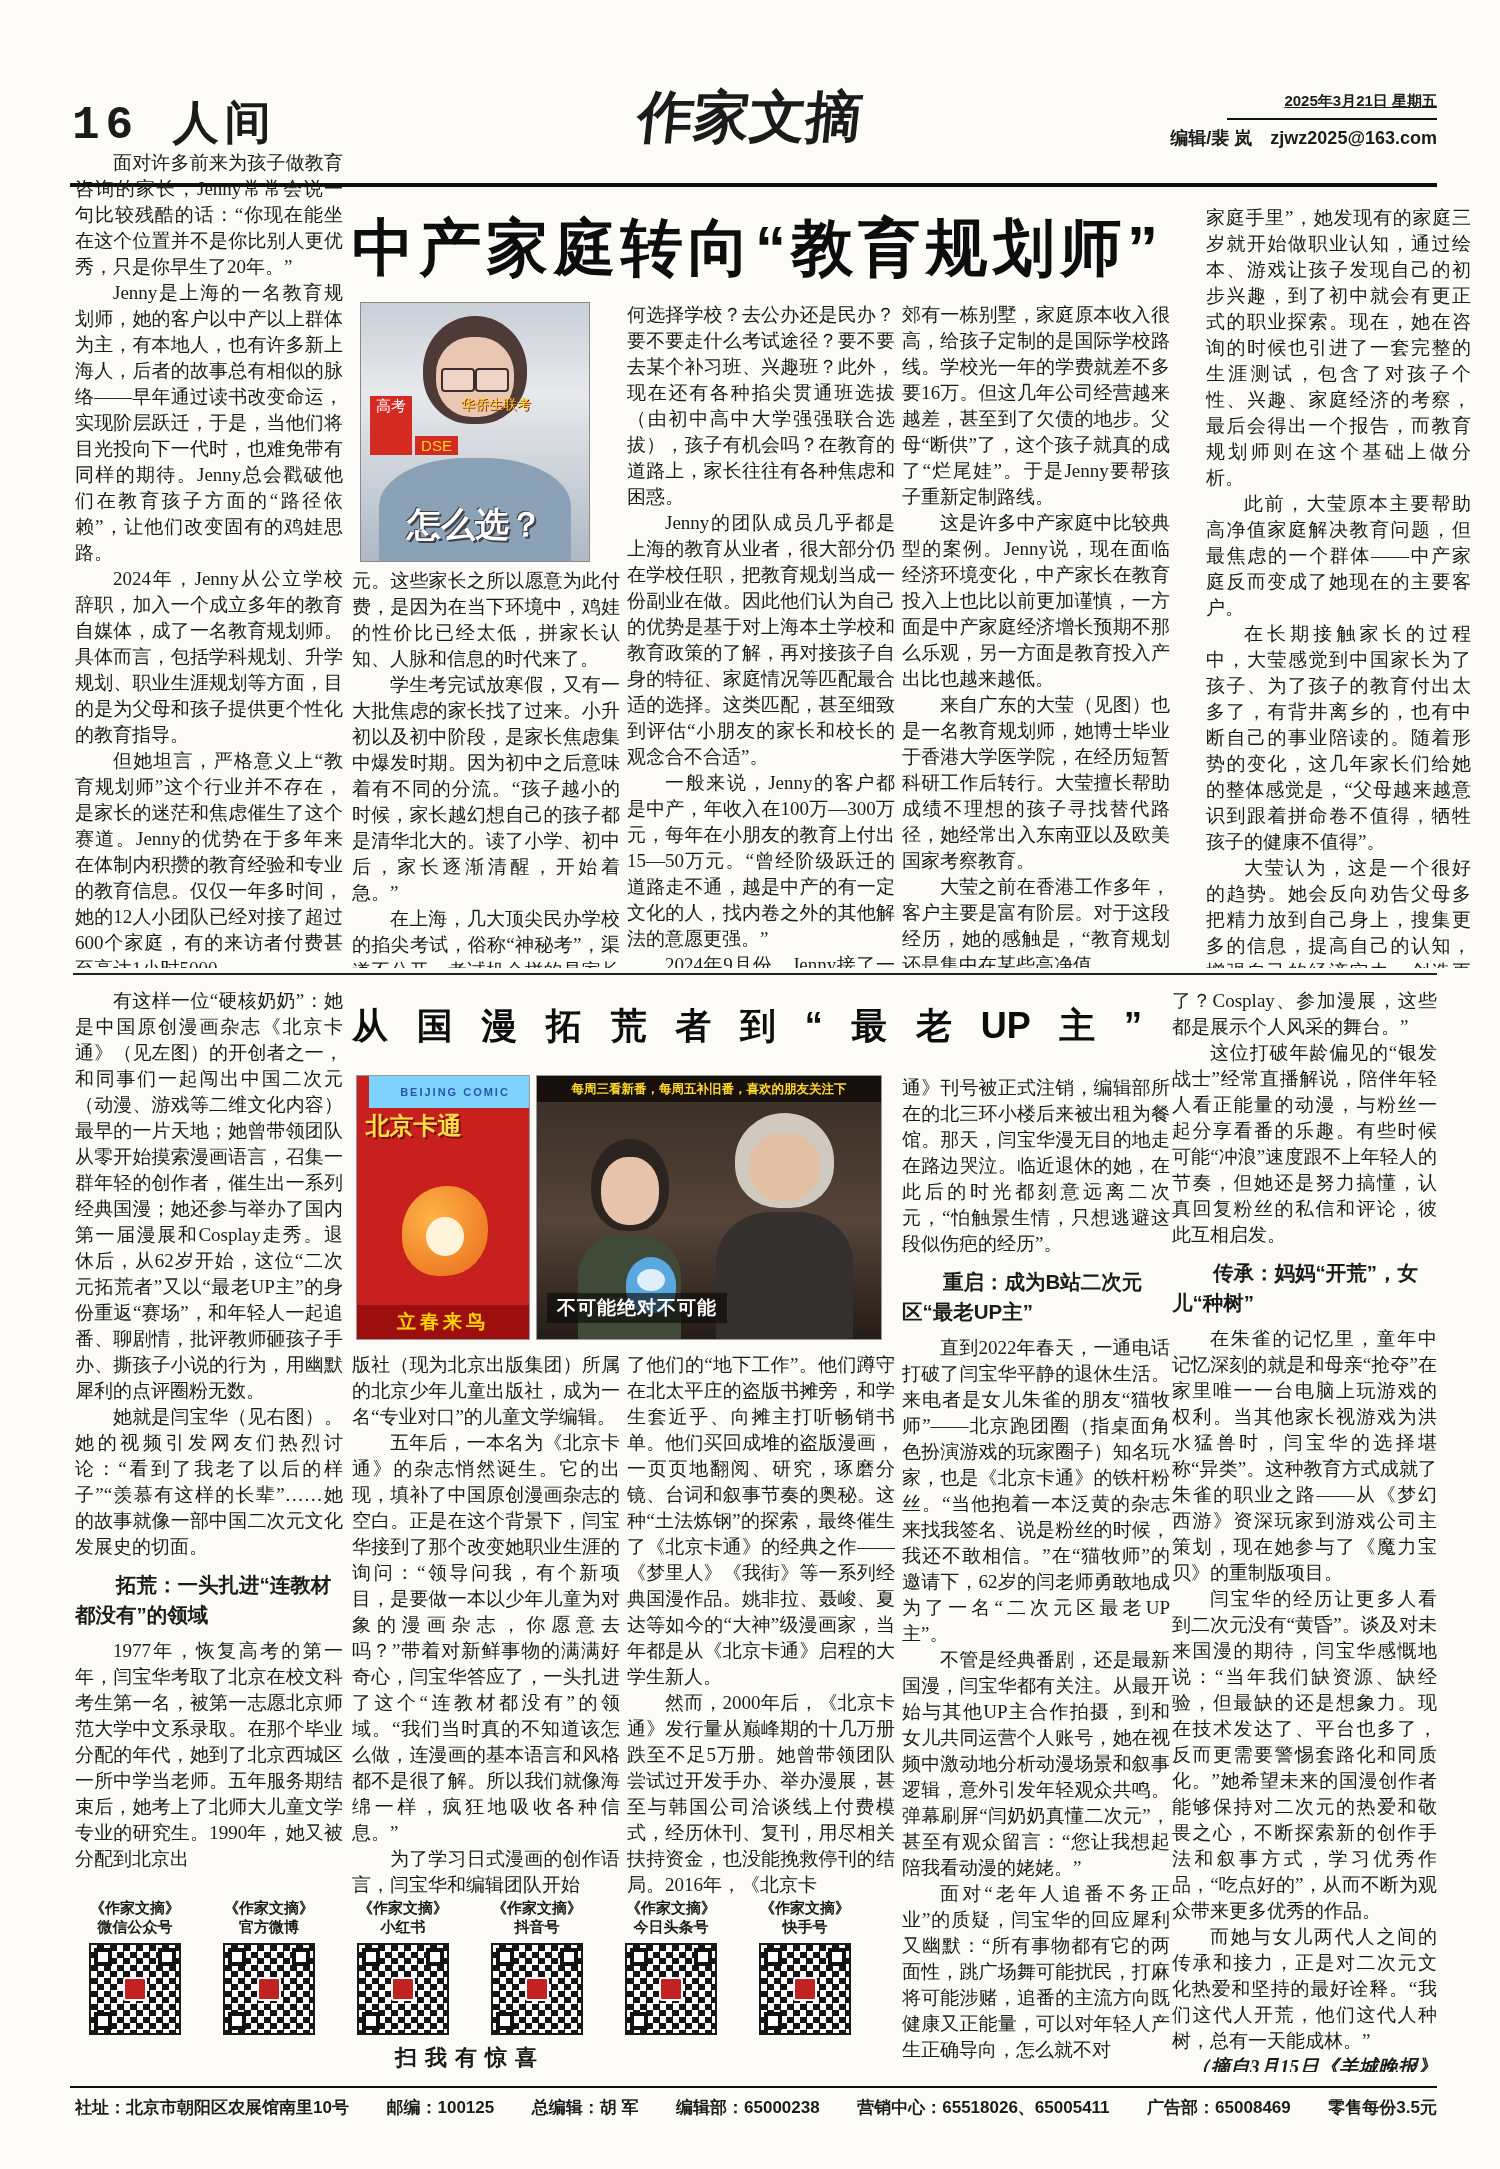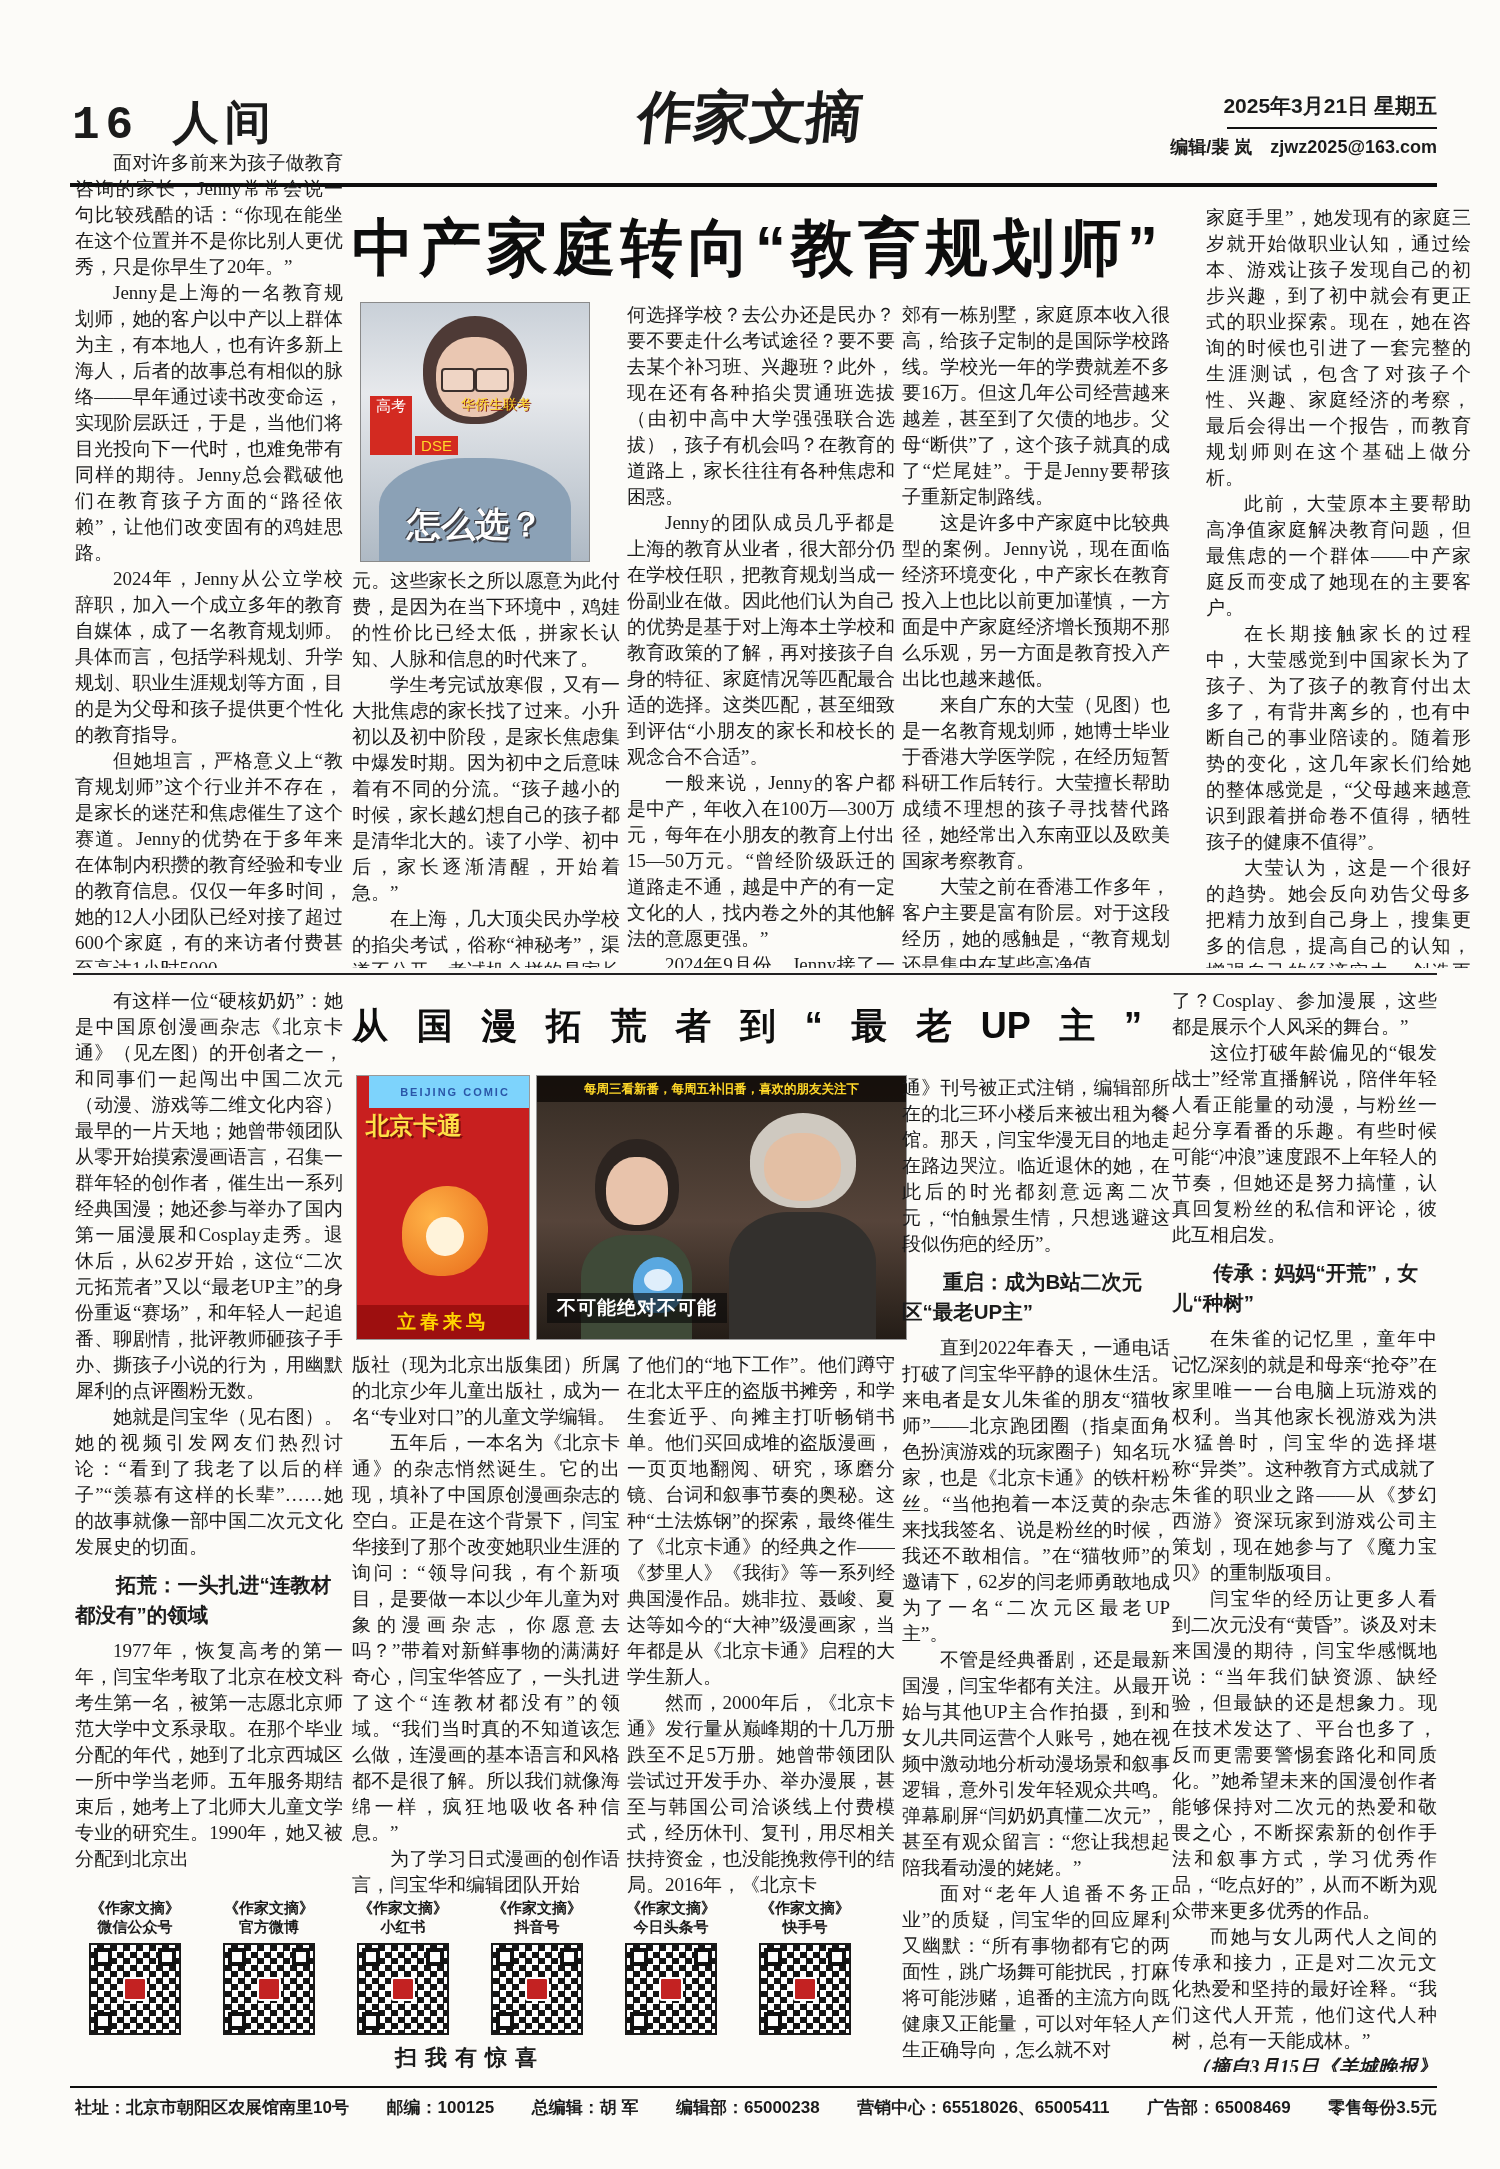--- a/index.html
+++ b/index.html
@@ -5,21 +5,21 @@
   html,body{margin:0;padding:0;background:#e8e6e2;}
   .page{position:relative;width:1500px;height:2169px;margin:0 auto;background:#fcfbf8;
         font-family:"Liberation Serif", serif;color:#1b1b1b;overflow:hidden;}
   .abs{position:absolute;}
 
   
   .page-no{left:72px;top:92px;font-size:46px;font-weight:800;letter-spacing:6px;font-family:Liberation Mono, monospace;}
   .masthead{left:580px;top:80px;width:340px;text-align:center;font-size:56px;font-weight:800;
             transform:skewX(-6deg);font-family:"Liberation Serif",serif;}
   .hdr-right{right:63px;top:92px;text-align:right;font-family:"Liberation Sans",sans-serif;}
-  .hdr-date{font-size:21px;font-weight:700;}
+  .hdr-date{font-size:15px;font-weight:700;text-decoration:underline;}
   .hdr-rule{display:block;width:210px;height:2px;background:#111;margin:7px 0 6px auto;}
   .hdr-editor{font-size:18px;font-weight:700;}
   .rule-top{left:70px;top:183px;width:1367px;height:4px;background:#0e0e0e;}
   .rule-mid{left:73px;top:973px;width:1364px;height:2px;background:#222;}
   .rule-bot{left:70px;top:2086px;width:1367px;height:2px;background:#0e0e0e;}
 
   
   .headline{font-family:"Liberation Sans",sans-serif;font-weight:800;color:#0d0d0d;
             text-align:justify;text-align-last:justify;white-space:nowrap;}
   .h1a{left:352px;top:198px;width:806px;font-size:62px;line-height:100px;}
@@ -61,21 +61,21 @@
   .cov-mascot{position:absolute;left:26%;top:42%;width:50%;height:34%;
               background:radial-gradient(circle at 35% 35%,#ffb347,#e86a1a);border-radius:52% 46% 50% 42%;}
   .cov-mascot::after{content:"";position:absolute;left:28%;top:34%;width:44%;height:44%;background:#fff3da;border-radius:50%;}
   .cov-banner{position:absolute;left:0;bottom:0;width:100%;height:13%;background:#9d0f0f;display:flex;
               align-items:center;justify-content:center;}
   .cov-banner span{font-family:"Liberation Sans",sans-serif;font-weight:900;font-size:19px;
                    letter-spacing:4px;color:#ffd400;}
 
   
   .video{left:536px;top:1075px;width:344px;height:263px;border:1px solid #999;overflow:hidden;
-         background:linear-gradient(180deg,#352c24 0%,#56443a 55%,#241d17 100%);padding-left:25px;}
+         background:linear-gradient(180deg,#352c24 0%,#56443a 55%,#241d17 100%);}
   .vid-banner{position:absolute;left:0;top:0;width:100%;height:26px;background:rgba(18,13,9,.88);
               display:flex;align-items:center;justify-content:center;}
   .vid-banner span{color:#ffd829;font-size:12.5px;font-family:"Liberation Sans",sans-serif;font-weight:700;white-space:nowrap;}
   .person{position:absolute;}
   .ps-hair{position:absolute;border-radius:50% 50% 44% 44%;}
   .ps-face{position:absolute;border-radius:46%;}
   .ps-body{position:absolute;border-radius:40% 40% 0 0;}
   .plush{position:absolute;left:26%;bottom:10%;width:50px;height:56px;background:#5aa8e0;border-radius:50% 50% 42% 42%;}
   .plush::after{content:"";position:absolute;left:22%;top:22%;width:56%;height:40%;background:#dfeefb;border-radius:50%;}
   .vid-sub{position:absolute;left:10px;bottom:16px;background:rgba(8,8,8,.62);padding:2px 10px;

